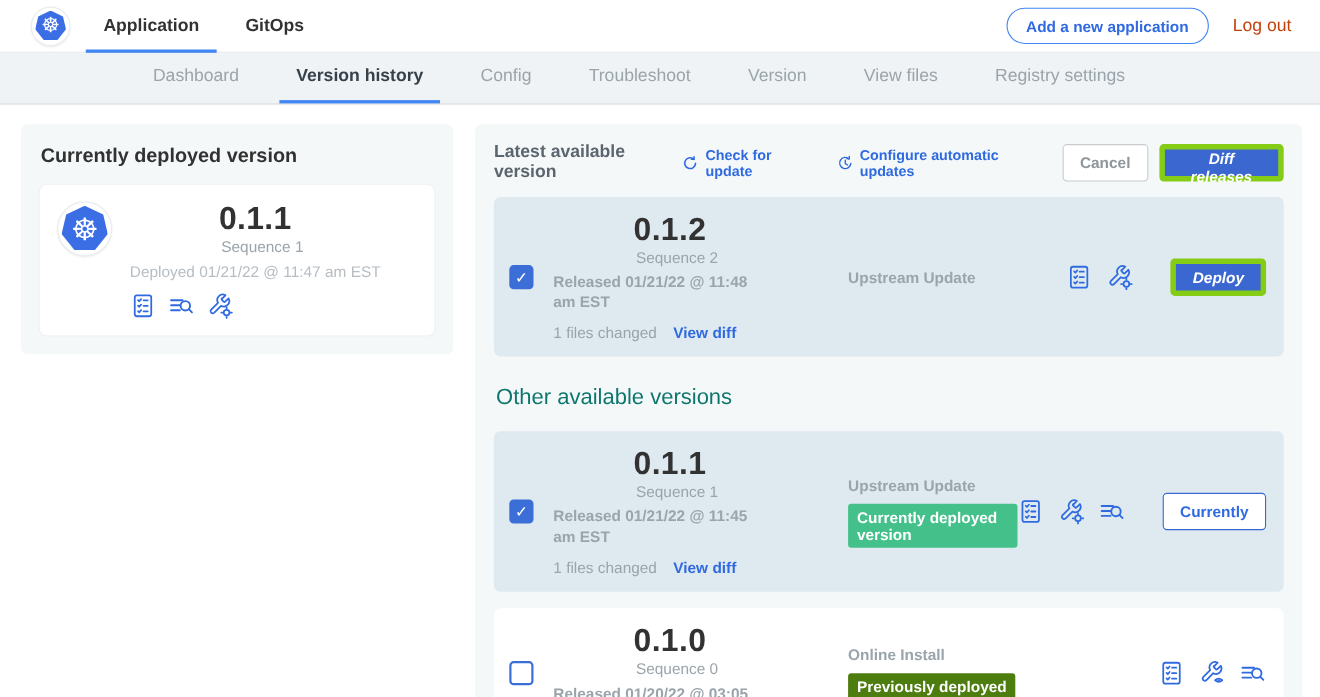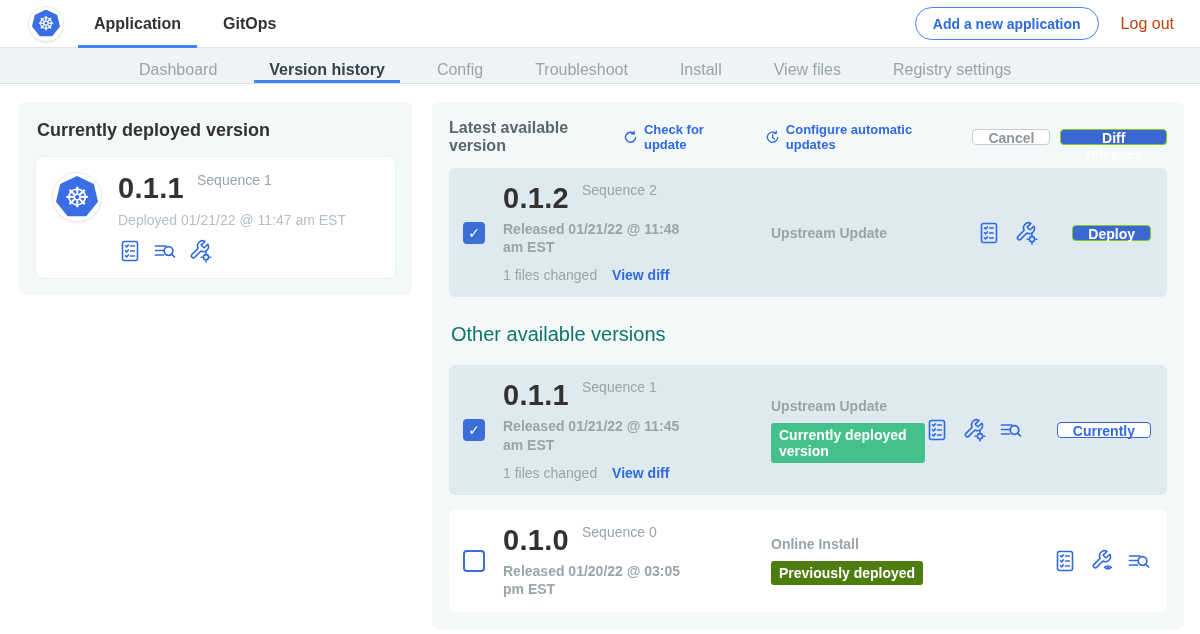--- a/index.html
+++ b/index.html
@@ -12,48 +12,48 @@
   .k8s-logo .hept { background:#3b6de4; clip-path:polygon(50% 0%,90.1% 19.3%,100% 61.1%,72.25% 95.7%,27.75% 95.7%,0% 61.1%,9.9% 19.3%); color:#fff; display:flex; align-items:center; justify-content:center; }
   .logo-sm { width:36px; height:36px; margin-right:30px; }
   .logo-sm .hept { width:28px; height:28px; font-size:19px; }
   .top-tab { position:relative; height:48px; line-height:48px; font-size:16px; font-weight:700; color:#323232; margin-right:42px; cursor:pointer; }
   .top-tab.active::after { content:""; position:absolute; left:-16px; right:-16px; bottom:0; height:3px; background:#4285f4; }
   .topnav .spacer { flex:1; }
   .add-app-btn { background:#fff; border:1.5px solid #4285f4; color:#2f6ae0; border-radius:17px; height:33px; padding:0 17px; font-size:14px; font-weight:700; cursor:pointer; margin-right:22px; font-family:inherit; }
   .logout { font-size:16px; color:#c2410c; cursor:pointer; }
 
   
-  .subnav { height:36px; background:#f0f3f5; border-bottom:1px solid #d9dee1; display:flex; padding-left:124px; }
+  .subnav { height:47px; background:#f0f3f5; border-bottom:1px solid #d9dee1; display:flex; padding-left:124px; }
   .sub-tab { padding:0 15px; line-height:44px; font-size:16px; color:#9aa4ab; margin-right:22px; cursor:pointer; border-bottom:3px solid transparent; }
   .sub-tab.active { color:#36414b; font-weight:600; border-bottom-color:#4285f4; }
 
   
   .main { display:flex; align-items:flex-start; padding:18px 16px 0 19px; gap:20px; }
 
   .left-panel { width:393px; background:#f4f8f9; border-radius:6px; padding:16px; }
   .left-title { font-size:18px; font-weight:700; color:#323232; margin:2px 0 15px 2px; }
   .current-card { background:#fff; border:1px solid #edf0f2; border-radius:8px; padding:15px 16px; display:flex; gap:16px; }
   .logo-lg { width:50px; height:50px; flex-shrink:0; }
   .logo-lg .hept { width:42px; height:42px; font-size:28px; }
-  .ver-line { display:flex; align-items:flex-start; }
+  .ver-line { display:flex; align-items:center;flex-direction:column; }
   .ver-num { font-size:29px; font-weight:700; color:#323232; letter-spacing:.3px; }
   .seq { font-size:14px; color:#9aa4ab; font-weight:500; margin-left:13px; }
   .deployed { font-size:14px; font-weight:500; color:#b6bdc3; margin:7px 0 11px; }
   .icon-row { display:flex; align-items:center; gap:11px; }
   .icon-btn { width:24px; height:24px; cursor:pointer; display:inline-flex; }
   .icon-btn svg, .link-ic svg { width:100%; height:100%; }
 
   .right-panel { flex:1; background:#f4f8f9; border-radius:6px; padding:17px; min-height:504px; }
   .panel-header { display:flex; align-items:center; min-height:34px; margin-bottom:13px; }
   .panel-title { font-size:16px; font-weight:600; color:#5b656d; margin-right:12px; }
   .hdr-link { display:inline-flex; align-items:center; gap:6px; font-size:13px; font-weight:600; color:#2f6ae0; margin-right:26px; cursor:pointer; }
   .link-ic { width:17px; height:17px; display:inline-flex; }
-  .btn { font-family:inherit; font-size:14px; font-weight:700; border-radius:4px; height:16px; padding:0 15px; cursor:pointer; }
+  .btn { font-family:inherit; font-size:14px; font-weight:700; border-radius:4px; height:34px; padding:0 15px; cursor:pointer; }
   .btn-cancel { background:#fff; border:1px solid #c8ccce; color:#8e959b; margin:0 10px 0 auto; }
-  .btn-primary { background:#3a67d0; border:1px solid #84cc16; color:#fff; }
+  .btn-primary { background:#3a67d0; border:5px solid #84cc16; color:#fff;font-style:italic; }
   .btn-outline { background:#fff; border:1px solid #3a67d0; color:#2f6ae0; }
 
   .version-row { background:#fff; border-radius:6px; display:flex; align-items:center; padding:14px 16px 14px 14px; }
   .version-row.selected { background:#dfe9f0; }
   .row-1 { min-height:120px; margin-bottom:26px; }
   .row-2 { min-height:124px; margin-bottom:15px; }
   .row-3 { min-height:98px; }
   .other-title { font-size:20px; color:#0f766e; margin:16px 0 19px 2px; }
 
   .checkbox { width:22px; height:22px; border-radius:4px; border:2px solid #3b6ed6; background:#fff; flex-shrink:0; margin-right:18px; display:flex; align-items:center; justify-content:center; cursor:pointer; }
@@ -88,21 +88,21 @@
   <div class="spacer"></div>
   <button class="add-app-btn">Add a new application</button>
   <div class="logout">Log out</div>
 </div>
 
 <div class="subnav">
   <div class="sub-tab">Dashboard</div>
   <div class="sub-tab active">Version history</div>
   <div class="sub-tab">Config</div>
   <div class="sub-tab">Troubleshoot</div>
-  <div class="sub-tab">Install</div>
+  <div class="sub-tab">Version</div>
   <div class="sub-tab">View files</div>
   <div class="sub-tab">Registry settings</div>
 </div>
 
 <div class="main">
 
   <div class="left-panel">
     <div class="left-title">Currently deployed version</div>
     <div class="current-card">
       <div class="k8s-logo logo-lg">

